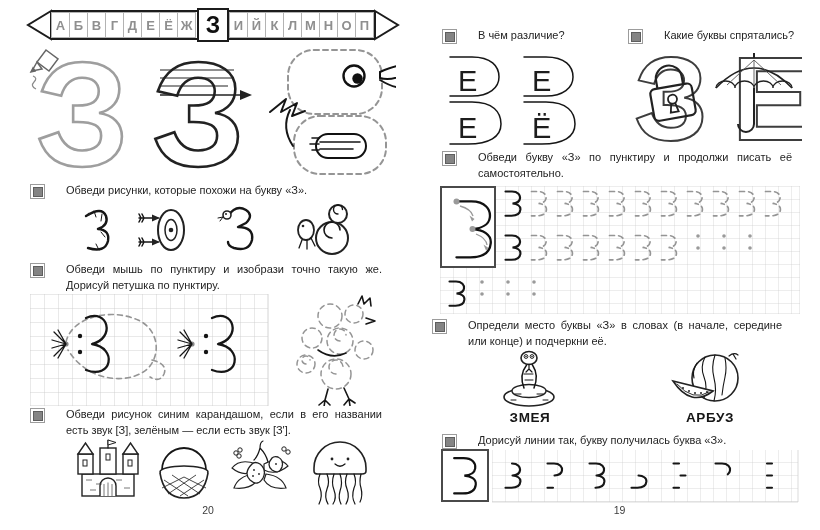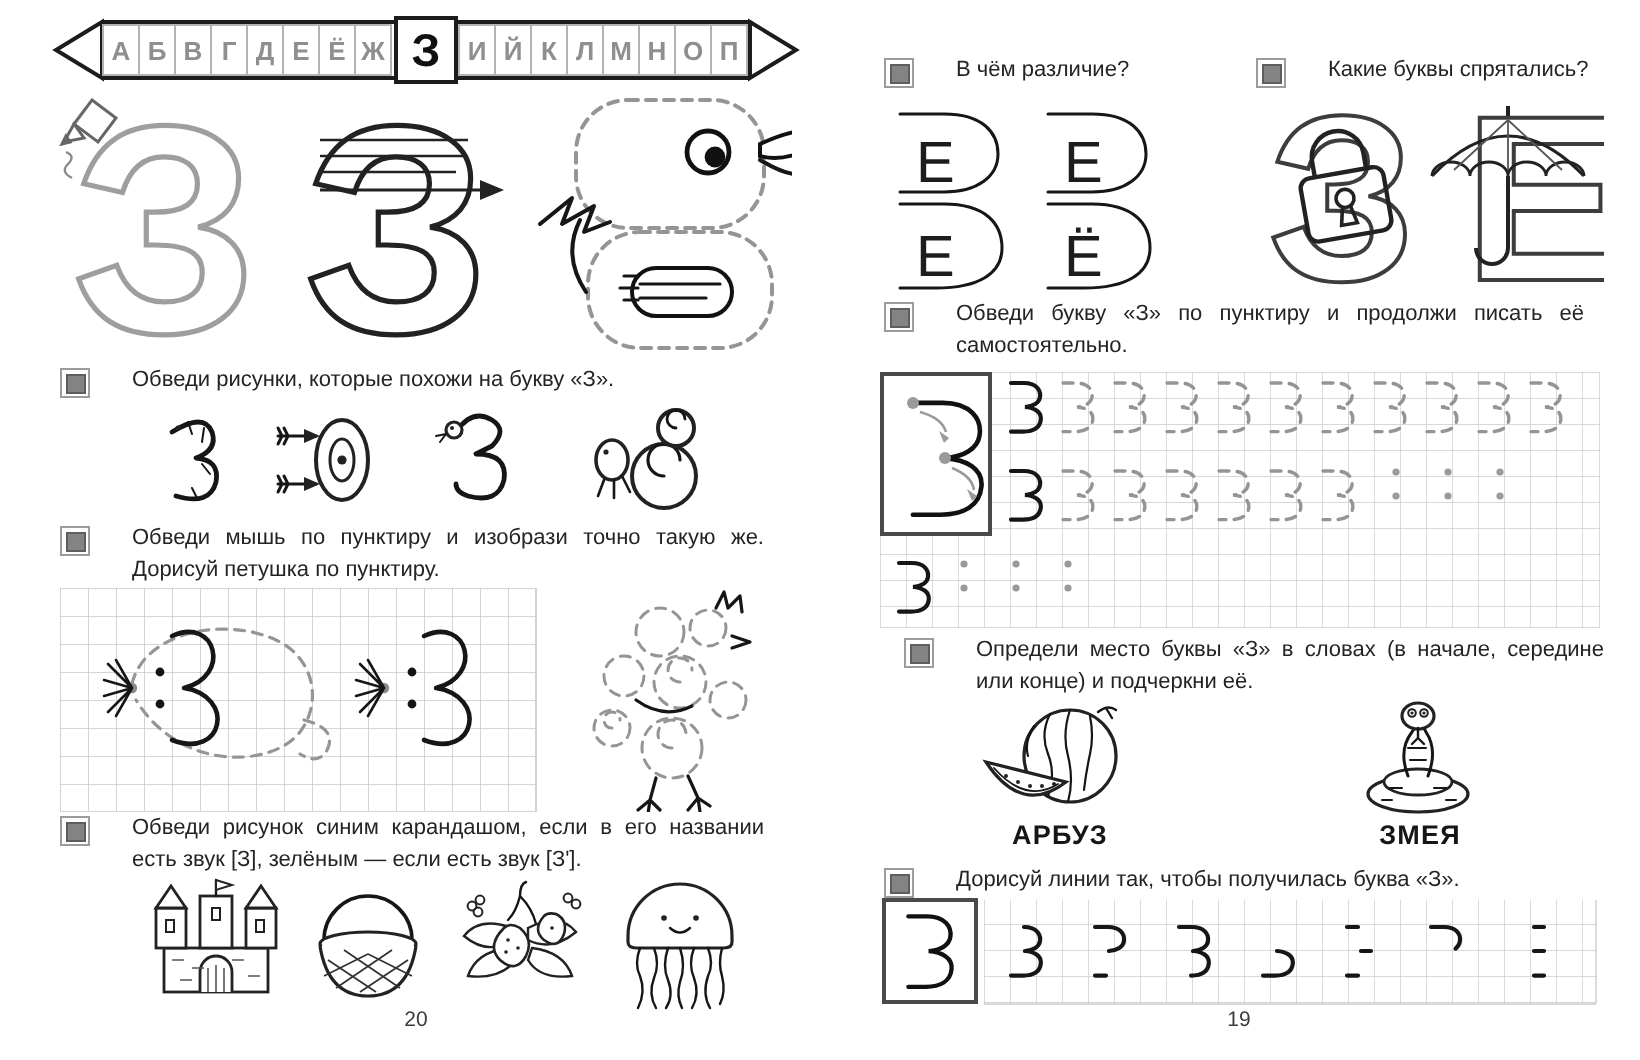--- a/index.html
+++ b/index.html
@@ -369,65 +369,65 @@
       <use href="#zgB" transform="translate(8,94)" stroke="#161616" stroke-width="2.1"></use>
       <circle cx="42" cy="96" r="1.8" fill="#9a9a9a"></circle>
         <circle cx="42" cy="108" r="1.8" fill="#9a9a9a"></circle>
       <circle cx="68" cy="96" r="1.8" fill="#9a9a9a"></circle>
         <circle cx="68" cy="108" r="1.8" fill="#9a9a9a"></circle>
       <circle cx="94" cy="96" r="1.8" fill="#9a9a9a"></circle>
         <circle cx="94" cy="108" r="1.8" fill="#9a9a9a"></circle>
     </g>
   </svg>
 
-  <div class="task" style="left:20px;top:318px;width:350px">
+  <div class="task" style="left:0;top:318px;width:350px">
     <span class="bullet">
         <i></i>
       </span>
     <span class="txt">Определи место буквы «З» в словах (в начале, середине или конце) и подчеркни её.</span>
   </div>
 
   <div class="word-row" style="left:8px;top:350px;width:360px">
+    <div class="word">
+      <svg width="86" height="58" viewBox="0 0 86 58">
+        <ellipse cx="42" cy="47" rx="25" ry="9" fill="#fff" stroke="#222" stroke-width="1.6"></ellipse>
+        <ellipse cx="42" cy="41" rx="17" ry="6.5" fill="#fff" stroke="#222" stroke-width="1.4"></ellipse>
+        <path d="M37,38 q-5,-13 2,-22 q4,-6 2,-8 M47,38 q5,-13 -1,-22 q-3,-5 -2,-7" class="ink" stroke-width="1.5"></path>
+        <ellipse cx="42" cy="8" rx="8" ry="6.5" fill="#fff" stroke="#222" stroke-width="1.6"></ellipse>
+        <circle cx="39" cy="6.5" r="1.9" fill="none" stroke="#222" stroke-width="1"></circle>
+        <circle cx="45" cy="6.5" r="1.9" fill="none" stroke="#222" stroke-width="1"></circle>
+        <circle cx="39" cy="6.5" r="0.8" fill="#222"></circle>
+          <circle cx="45" cy="6.5" r="0.8" fill="#222"></circle>
+        <path d="M42,14 v5 M42,19 l-3,3 M42,19 l3,3" class="ink" stroke-width="1.2"></path>
+        <path d="M38,30 h8 M37,24 h9 M50,44 h6 M28,44 h6 M56,50 h5 M24,50 h5" class="ink" stroke-width="1"></path>
+      </svg>
+      <div class="wlabel">ЗМЕЯ</div>
+    </div>
     <div class="word">
       <svg width="86" height="58" viewBox="0 0 86 58">
         <circle cx="48" cy="28" r="23" fill="#fff" stroke="#222" stroke-width="1.6"></circle>
         <path d="M62,6 q5,-4 9,-1 M66,4 l3,5" class="ink" stroke-width="1.2"></path>
         <path d="M38,7 q-5,10 -1,20 q4,10 0,21 M48,5 q-4,12 -1,23 q3,12 0,23 M58,8 q2,10 0,19 q-2,9 -3,18 M30,13 q-5,8 -3,15" class="ink" stroke-width="1.1"></path>
         <path d="M6,31 L46,41 Q24,58 6,31 Z" fill="#fff" stroke="#222" stroke-width="1.6"></path>
         <path d="M10,34 Q26,52 42,42" class="ink" stroke-width="0.9"></path>
         <circle cx="16" cy="38" r="1" fill="#222"></circle>
           <circle cx="22" cy="41" r="1" fill="#222"></circle>
         <circle cx="28" cy="43" r="1" fill="#222"></circle>
           <circle cx="34" cy="43" r="1" fill="#222"></circle>
         <circle cx="40" cy="42" r="1" fill="#222"></circle>
       </svg>
       <div class="wlabel">АРБУЗ</div>
     </div>
-    <div class="word">
-      <svg width="86" height="58" viewBox="0 0 86 58">
-        <ellipse cx="42" cy="47" rx="25" ry="9" fill="#fff" stroke="#222" stroke-width="1.6"></ellipse>
-        <ellipse cx="42" cy="41" rx="17" ry="6.5" fill="#fff" stroke="#222" stroke-width="1.4"></ellipse>
-        <path d="M37,38 q-5,-13 2,-22 q4,-6 2,-8 M47,38 q5,-13 -1,-22 q-3,-5 -2,-7" class="ink" stroke-width="1.5"></path>
-        <ellipse cx="42" cy="8" rx="8" ry="6.5" fill="#fff" stroke="#222" stroke-width="1.6"></ellipse>
-        <circle cx="39" cy="6.5" r="1.9" fill="none" stroke="#222" stroke-width="1"></circle>
-        <circle cx="45" cy="6.5" r="1.9" fill="none" stroke="#222" stroke-width="1"></circle>
-        <circle cx="39" cy="6.5" r="0.8" fill="#222"></circle>
-          <circle cx="45" cy="6.5" r="0.8" fill="#222"></circle>
-        <path d="M42,14 v5 M42,19 l-3,3 M42,19 l3,3" class="ink" stroke-width="1.2"></path>
-        <path d="M38,30 h8 M37,24 h9 M50,44 h6 M28,44 h6 M56,50 h5 M24,50 h5" class="ink" stroke-width="1"></path>
-      </svg>
-      <div class="wlabel">ЗМЕЯ</div>
-    </div>
   </div>
 
   <div class="task" style="left:10px;top:433px;width:350px">
     <span class="bullet">
         <i></i>
       </span>
-    <span class="txt">Дорисуй линии так, чтобы получилась буква «З».</span>
+    <span class="txt">Дорисуй линии так, букву получилась буква «З».</span>
   </div>
 
   <svg class="abs" style="left:8px;top:449px" width="360" height="54" viewBox="0 0 360 54">
     <defs>
       <pattern id="gC" width="13" height="13" patternUnits="userSpaceOnUse">
         <path d="M13,0 H0 V13" fill="none" stroke="#cccccc" stroke-width="0.7"></path>
       </pattern>
       <path id="zgC" d="M1.5,1.5 H8 C14,1.5 16.5,5 16,8.5 C15.6,11.5 12.5,13.2 8.5,13.5 C13,13.8 16.8,15.8 16.4,19.7 C16,23.9 12.5,25.8 7.5,25.8 H1.5" fill="none"></path>
     </defs>
     <rect x="52" y="1" width="306" height="52" fill="url(#gC)"></rect>

